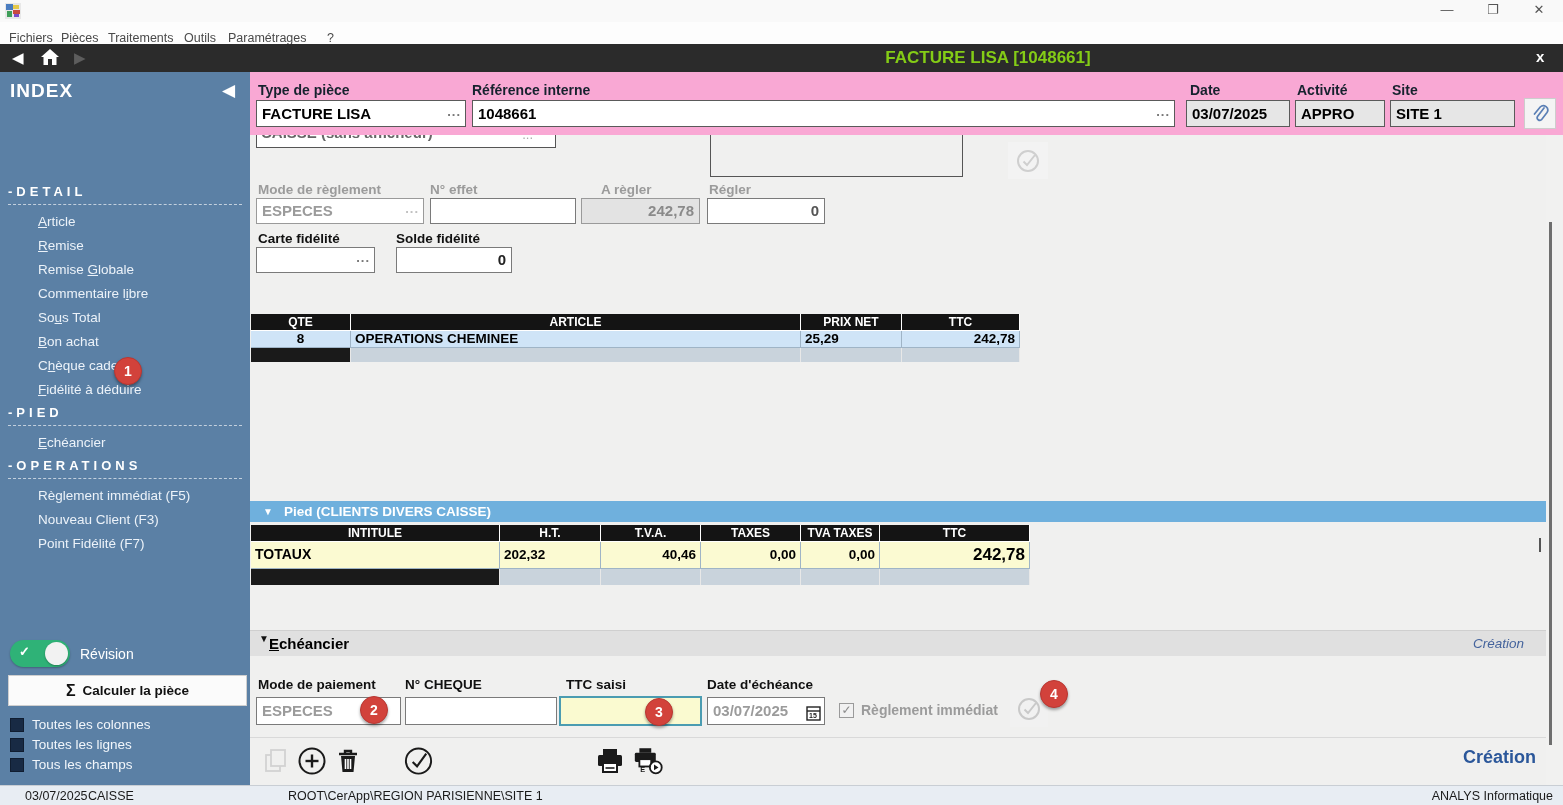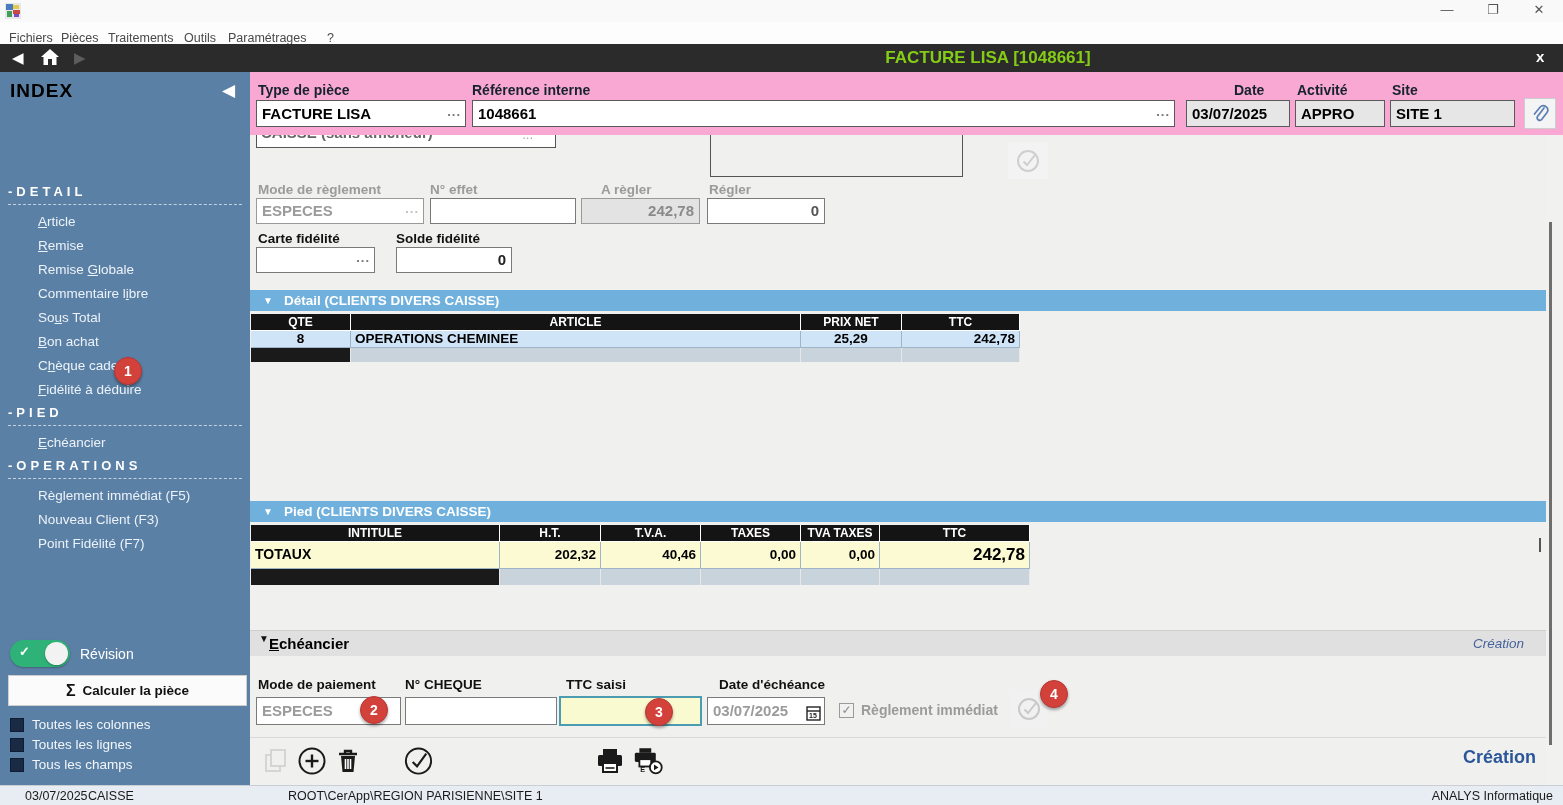--- a/index.html
+++ b/index.html
@@ -18,21 +18,21 @@
   
   .navbar { position:absolute; left:0; top:44px; width:1563px; height:28px; background:#2b2b2b; }
   .nav-back { position:absolute; left:12px; top:5px; color:#fff; font-size:15px; }
   .nav-home { position:absolute; left:40px; top:4px; }
   .nav-fwd { position:absolute; left:74px; top:5px; color:#5d5d5d; font-size:15px; }
   .nav-title { position:absolute; left:988px; top:4px; transform:translateX(-50%); color:#84cc16; font-size:17px; font-weight:bold; white-space:nowrap; }
   .nav-x { position:absolute; left:1536px; top:4px; color:#fff; font-size:15px; font-weight:bold; }
 
   
   .sidebar { position:absolute; left:0; top:72px; width:250px; height:713px; background:#5b80a5; }
-  .sb-title { position:absolute; left:10px; top:8px; color:#000000; font-size:19px; font-weight:bold; letter-spacing:1px; }
+  .sb-title { position:absolute; left:10px; top:8px; color:#ffffff; font-size:19px; font-weight:bold; letter-spacing:1px; }
   .sb-collapse { position:absolute; left:222px; top:8px; color:#fff; font-size:17px; }
   .sb-section { position:absolute; left:8px; width:234px; color:#fff; font-size:13px; font-weight:bold; letter-spacing:4px; border-bottom:1px dashed #c3d0de; padding-bottom:5px; }
   .sb-item { position:absolute; left:38px; color:#ecf2f9; font-size:13.5px; cursor:pointer; white-space:nowrap; }
   .sb-item u { text-decoration:underline; }
   .toggle { position:absolute; left:10px; top:568px; width:60px; height:27px; background:#2fb277; border-radius:14px; box-shadow:0 1px 2px rgba(0,0,0,.25); }
   .toggle .tick { position:absolute; left:9px; top:4px; color:#fff; font-size:13px; font-weight:bold; }
   .toggle .knob { position:absolute; right:2px; top:2px; width:23px; height:23px; background:#f2f2f2; border-radius:50%; box-shadow:0 1px 2px rgba(0,0,0,.3); }
   .toggle-label { position:absolute; left:80px; top:574px; color:#fff; font-size:14px; }
   .sb-btn { position:absolute; left:8px; width:239px; height:31px; background:#fbfbfb; border:1px solid #cfcfcf; display:flex; align-items:center; justify-content:center; gap:7px; font-size:13.5px; }
   .sb-btn.calc { top:603px; color:#111; font-weight:bold; }
@@ -206,21 +206,21 @@
     <div class="hlabel" style="left:8px">Type de pièce</div>
     <div class="hfield" style="left:6px; width:210px;">
       <span>FACTURE LISA</span>
       <span class="dots">...</span>
     </div>
     <div class="hlabel" style="left:222px">Référence interne</div>
     <div class="hfield" style="left:222px; width:703px;">
       <span>1048661</span>
       <span class="dots">...</span>
     </div>
-    <div class="hlabel" style="left:984px">Date</div>
+    <div class="hlabel" style="left:940px">Date</div>
     <div class="hfield ro" style="left:936px; width:104px;">03/07/2025</div>
     <div class="hlabel" style="left:1047px">Activité</div>
     <div class="hfield ro" style="left:1045px; width:90px;">APPRO</div>
     <div class="hlabel" style="left:1142px">Site</div>
     <div class="hfield ro" style="left:1140px; width:125px;">SITE 1</div>
     <div class="clip-btn">
       <svg width="18" height="20" viewBox="0 0 18 20">
           <path d="M13 4 L6.5 12.5 a2.6 2.6 0 0 0 4 3.2 L16 8.5 a4.4 4.4 0 0 0 -6.8 -5.5 L3.5 10" fill="none" stroke="#5a7fb5" stroke-width="1.7" stroke-linecap="round"></path>
         </svg>
     </div>
@@ -254,34 +254,31 @@
     <div class="field num" style="left:457px; top:63px; width:118px; color:#555;">0</div>
 
     <div class="flabel" style="left:8px; top:96px">Carte fidélité</div>
     <div class="flabel" style="left:146px; top:96px">Solde fidélité</div>
     <div class="field" style="left:6px; top:112px; width:119px;">
       <span></span>
       <span class="dots">...</span>
     </div>
     <div class="field num" style="left:146px; top:112px; width:116px; color:#222;">0</div>
 
-    <div class="secband" style="top:155px">
-      <span class="arr">▼</span><span class="t">Détail (CLIENTS DIVERS CAISSE)</span>
-    </div>
     <div class="tbl" style="top:179px">
       <div class="hd">
         <div style="width:100px">QTE</div>
         <div style="width:450px">ARTICLE</div>
         <div style="width:101px">PRIX NET</div>
         <div style="width:118px">TTC</div>
       </div>
       <div class="rw" style="background:#cfe4f7; height:17px; line-height:16px;">
         <div style="width:100px; text-align:center">8</div>
         <div style="width:450px">OPERATIONS CHEMINEE</div>
-        <div style="width:101px; text-align:center">25,29</div>
+        <div style="width:101px; text-align:left">25,29</div>
         <div style="width:118px; text-align:right">242,78</div>
       </div>
       <div class="er" style="height:14px">
         <div style="width:100px; background:#1a1a1a"></div>
         <div style="width:450px; background:#c9d3dc"></div>
         <div style="width:101px; background:#c9d3dc"></div>
         <div style="width:118px; background:#c9d3dc"></div>
       </div>
     </div>
 
@@ -292,21 +289,21 @@
       <div class="hd">
         <div style="width:249px">INTITULE</div>
         <div style="width:101px">H.T.</div>
         <div style="width:100px">T.V.A.</div>
         <div style="width:100px">TAXES</div>
         <div style="width:79px">TVA TAXES</div>
         <div style="width:150px">TTC</div>
       </div>
       <div class="rw" style="background:#fbfad2; height:27px; line-height:25px;">
         <div style="width:249px; font-size:14px">TOTAUX</div>
-        <div style="width:101px; text-align:right">202,32</div>
+        <div style="width:101px; ">202,32</div>
         <div style="width:100px; text-align:right">40,46</div>
         <div style="width:100px; text-align:right">0,00</div>
         <div style="width:79px;  text-align:right">0,00</div>
         <div style="width:150px; text-align:right; font-size:17px">242,78</div>
       </div>
       <div class="er" style="height:16px">
         <div style="width:249px; background:#1a1a1a"></div>
         <div style="width:101px; background:#c9d3dc"></div>
         <div style="width:100px; background:#c9d3dc"></div>
         <div style="width:100px; background:#c9d3dc"></div>
@@ -318,21 +315,21 @@
 
     <div class="echband">
       <span class="arr">▼</span>
       <span class="t"><u>E</u>chéancier</span>
       <span class="status">Création</span>
     </div>
 
     <div class="flabel" style="left:8px; top:542px">Mode de paiement</div>
     <div class="flabel" style="left:155px; top:542px">N° CHEQUE</div>
     <div class="flabel" style="left:316px; top:542px">TTC  saisi</div>
-    <div class="flabel" style="left:469px; top:542px">Date d'échéance</div>
+    <div class="flabel" style="left:457px; top:542px">Date d'échéance</div>
 
     <div class="field gray-text" style="left:6px; top:562px; width:145px; height:28px; line-height:26px;">
       <span>ESPECES</span>
     </div>
     <input class="ech-input" style="left: 155px; top: 562px; width: 152px;" value="">
     <input class="ech-input ech-ttc" value="" style="">
     <div class="field gray-text" style="left:457px; top:562px; width:118px; height:28px; line-height:26px;">
       <span>03/07/2025</span>
       <span class="cal-icon">
         <svg width="15" height="16" viewBox="0 0 15 16">

